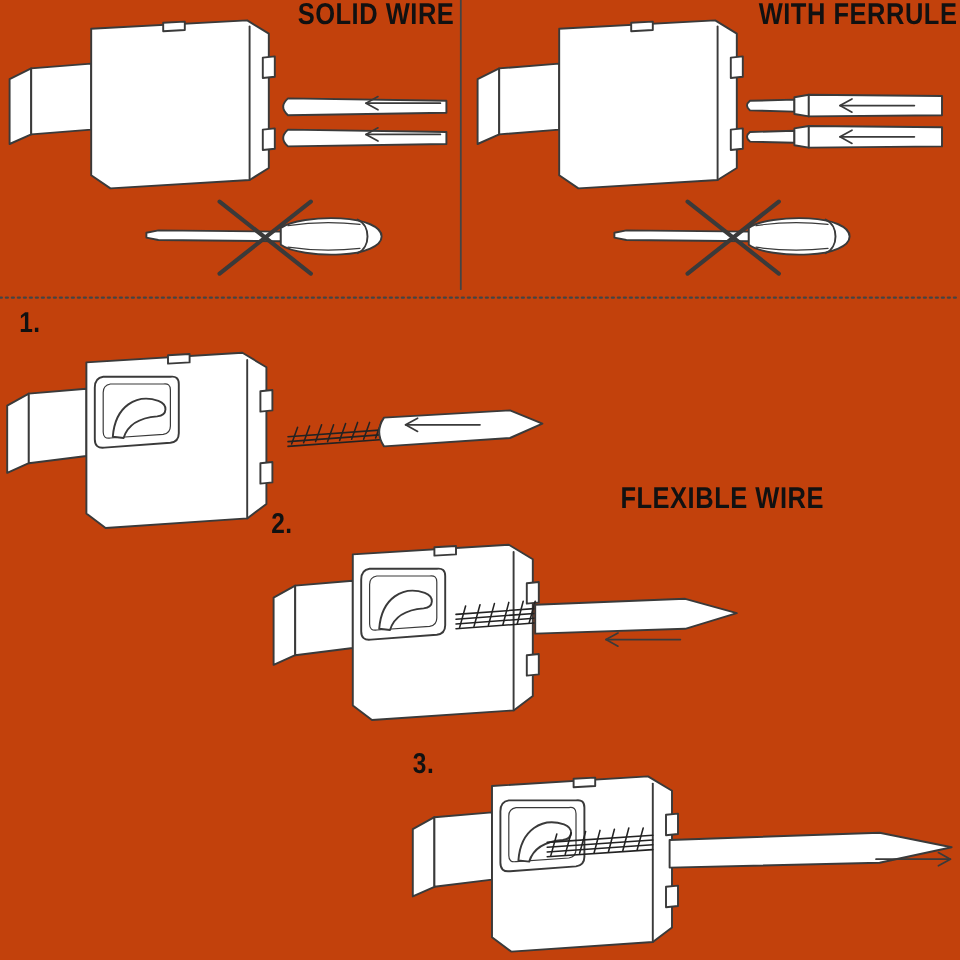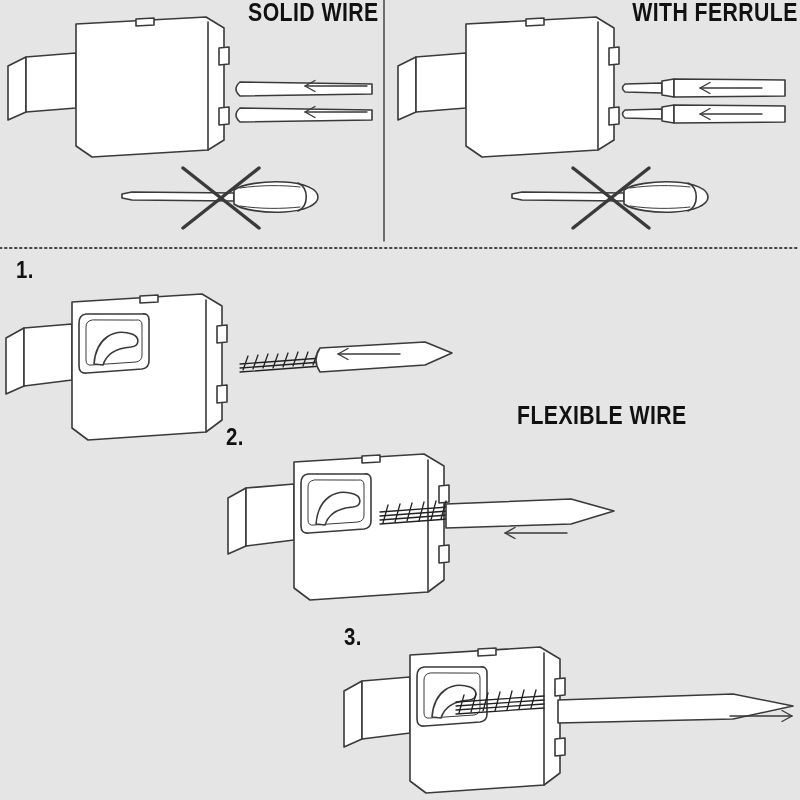--- a/index.html
+++ b/index.html
@@ -1,17 +1,17 @@
 <!DOCTYPE html>
 <html><head>
 <meta charset="utf-8">
 <style>
   html,body { margin:0; padding:0; background:#ffffff; }
   .sheet {
-    position:relative; width:800px; height:800px; background:#e5e5e5;
+    position:relative; width:800px; height:800px; background:#c2410c;
     overflow:hidden; font-family:"Liberation Sans", sans-serif;
   }
   .sheet svg { position:absolute; left:0; top:0; }
   .lbl {
     position:absolute; color:#111111; font-weight:bold;
     letter-spacing:0.5px; white-space:nowrap;
     transform:scaleX(0.85);
   }
   .lbl-solid   { top:-2px;  right:421px; transform-origin:right top; font-size:25px; }
   .lbl-ferrule { top:-2px;  right:2px;   transform-origin:right top; font-size:25px; }

